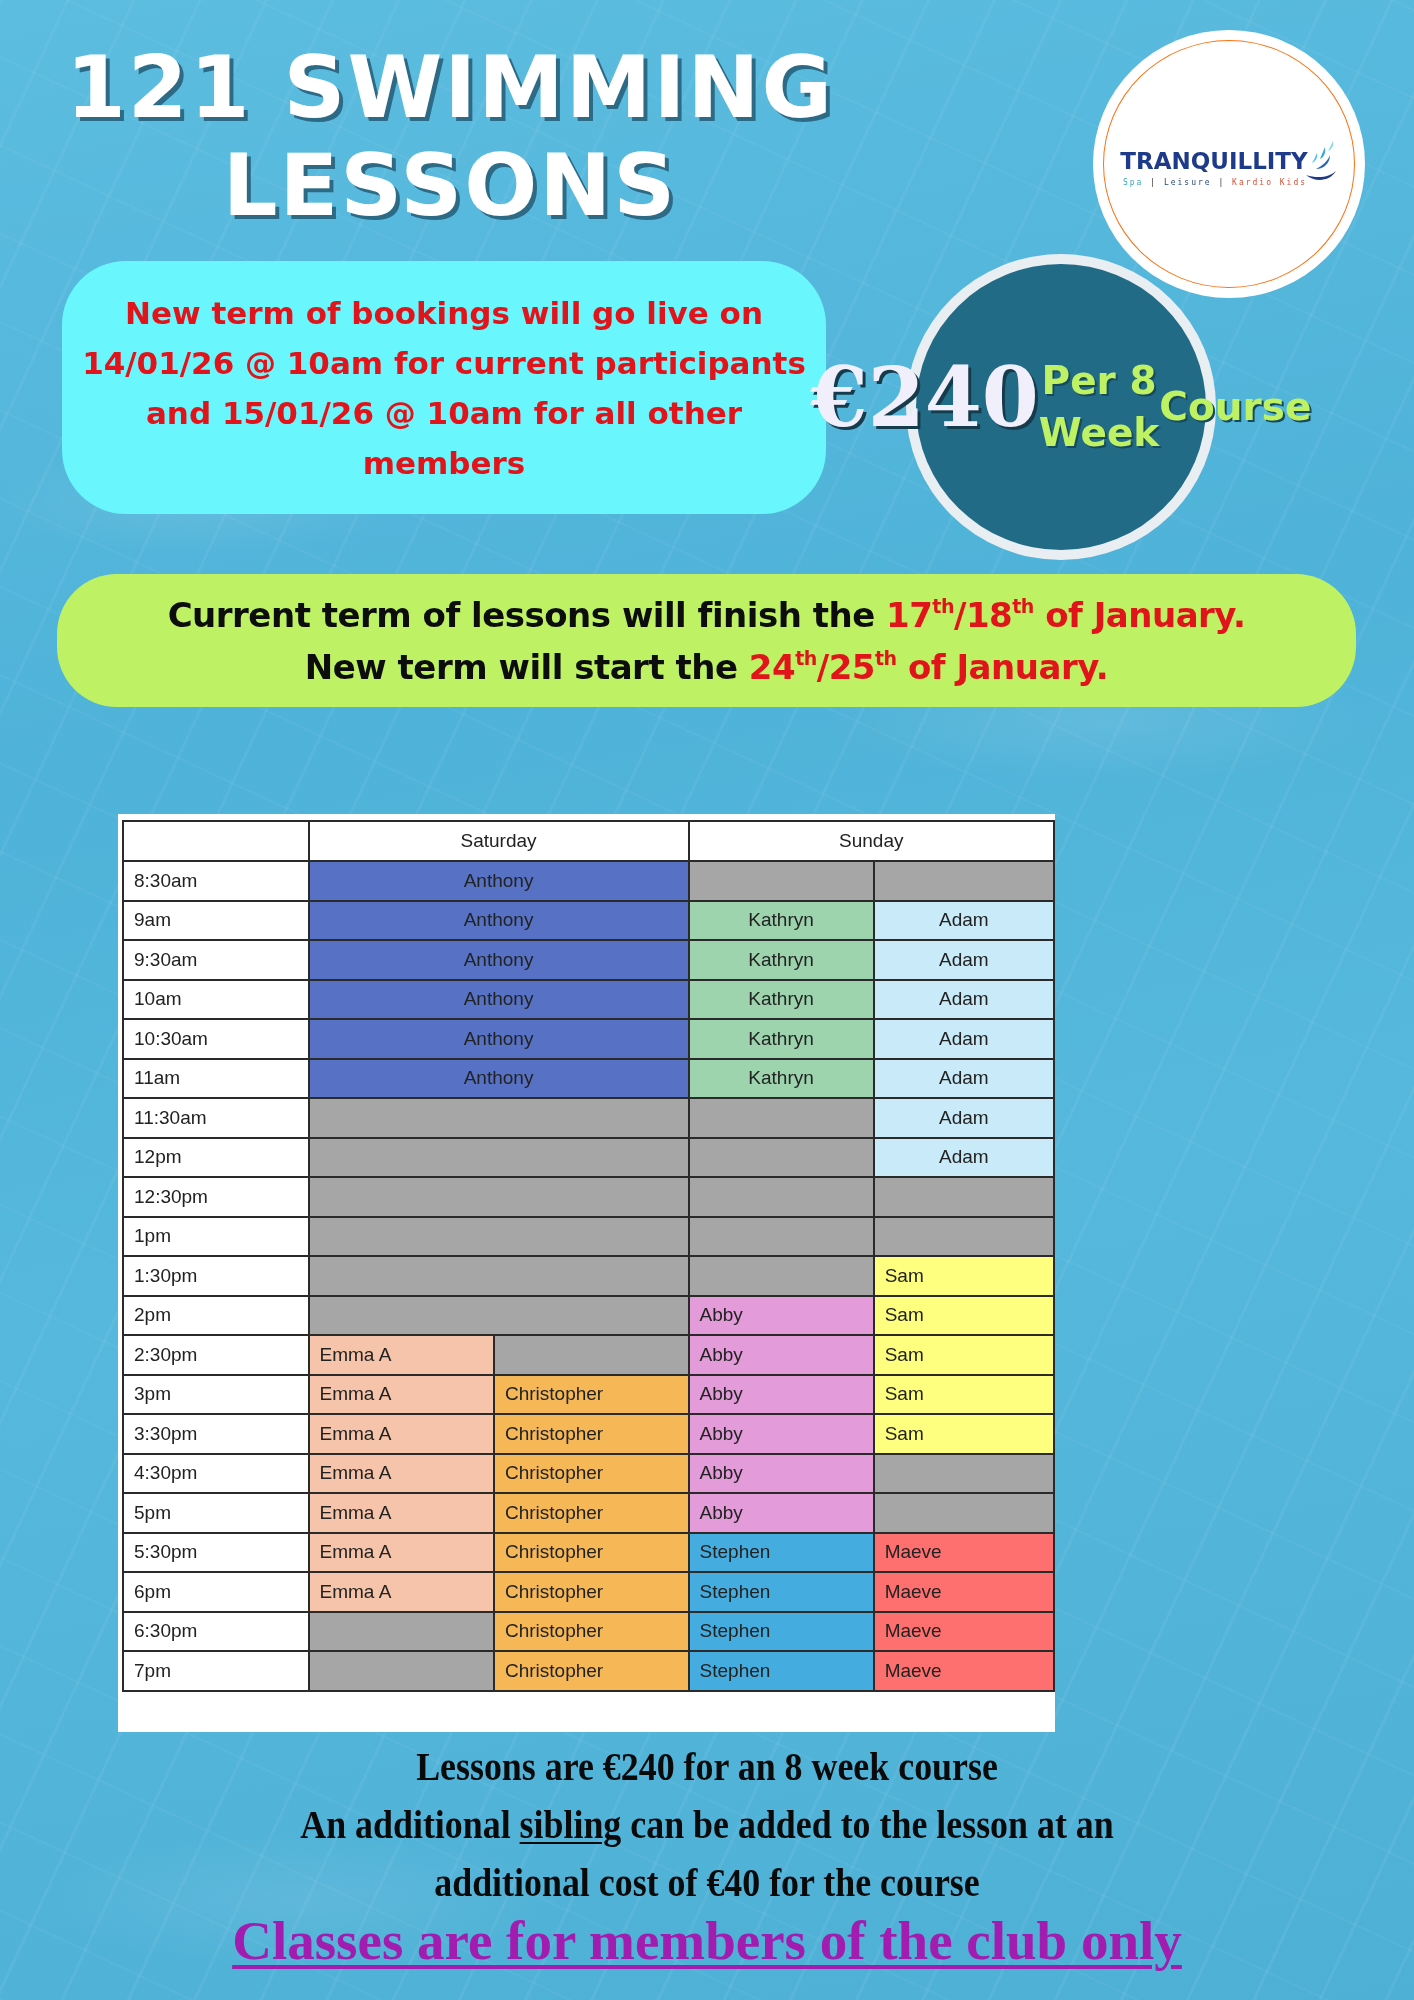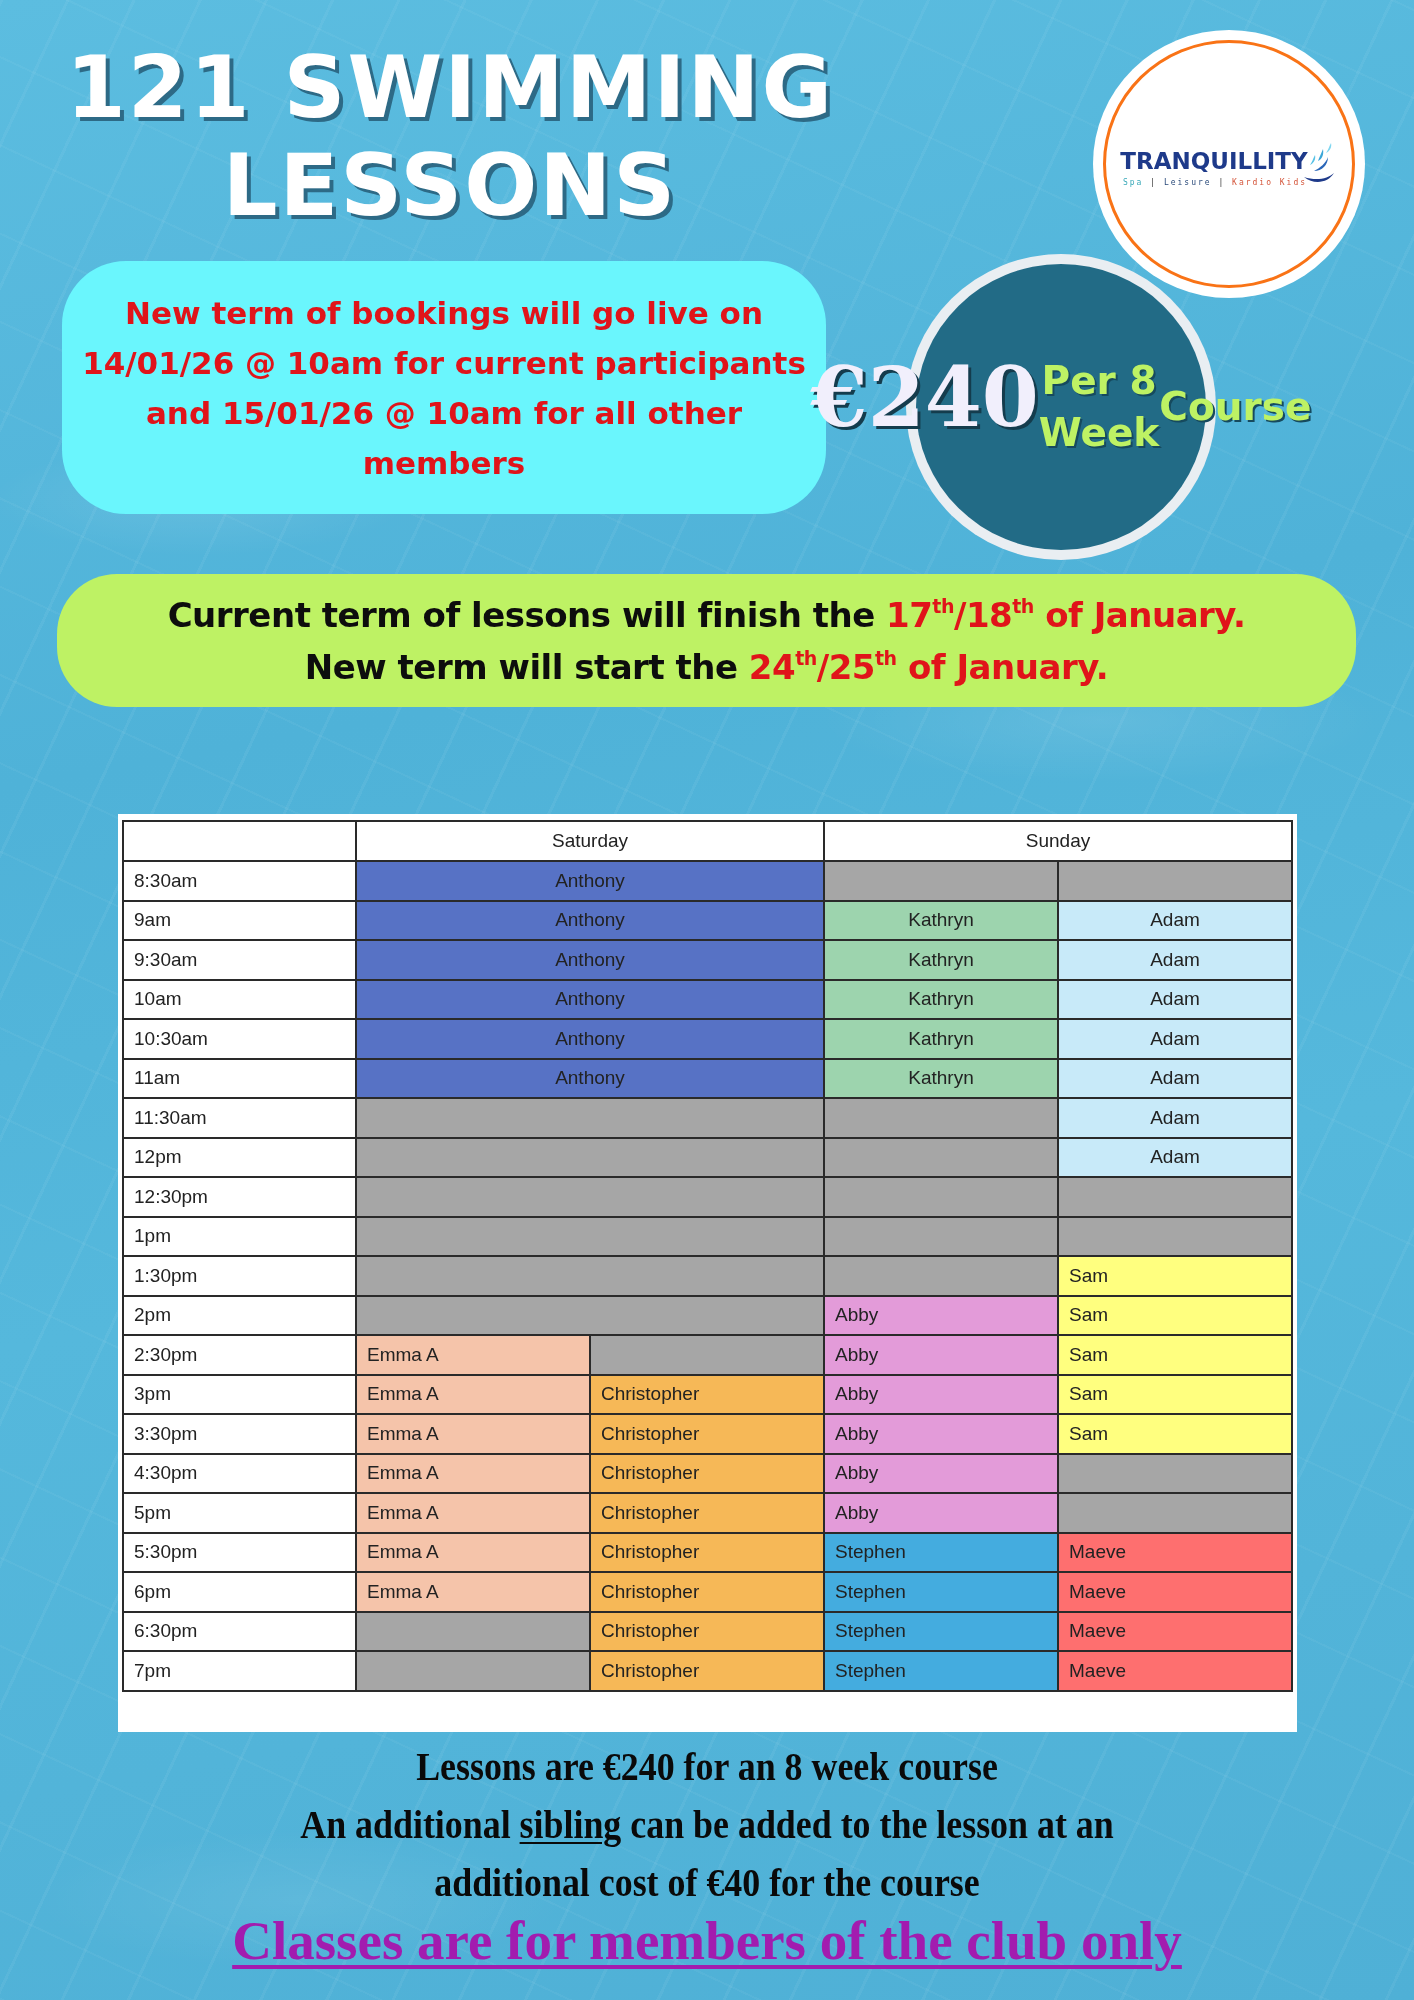--- a/index.html
+++ b/index.html
@@ -38,21 +38,21 @@
     font-size: 31px; line-height: 50px; padding: 6px 14px;
   }
 
   .logo-circle {
     position: absolute; left: 1093px; top: 30px; width: 272px; height: 268px;
     border-radius: 50%; background: #ffffff;
     display: flex; align-items: center; justify-content: center;
   }
   .logo-inner {
     width: 252px; height: 248px; border-radius: 50%;
-    border: 3px solid #f97316;
+    border: 1px solid #f97316;
     display: flex; flex-direction: column; align-items: center; justify-content: center;
     position: relative;
   }
   .logo-word {
     color: #1e3a8a; font-weight: bold; font-size: 23px; letter-spacing: 0px;
     font-family: "DejaVu Sans", sans-serif; margin-top: 6px; margin-right: 30px;
   }
   .logo-sub {
     font-size: 8px; font-weight: normal; letter-spacing: 2px; margin-top: 4px; margin-right: 28px;
     font-family: "DejaVu Sans Mono", monospace;
@@ -86,21 +86,21 @@
     position: absolute; left: 57px; top: 574px; width: 1299px; height: 133px;
     background: #bef264; border-radius: 60px;
     display: flex; flex-direction: column; align-items: center; justify-content: center;
     font-family: "DejaVu Sans", sans-serif; font-weight: bold; font-size: 34px;
     line-height: 52px; color: #0d0d0d; letter-spacing: -0.5px;
   }
   .term-box .red { color: #e0141a; }
   .term-box sup { font-size: 19px; vertical-align: 14px; line-height: 0; }
 
   .table-frame {
-    position: absolute; left: 118px; top: 814px; width: 1179px; height: 918px;
+    position: absolute; left: 118px; top: 814px; width: 937px; height: 918px;
     background: #ffffff;
   }
   table.schedule {
     position: absolute; left: 4px; top: 6px;
     border-collapse: collapse; table-layout: fixed;
     font-family: "Liberation Sans", sans-serif; font-size: 19px; color: #222;
   }
   table.schedule td, table.schedule th {
     border: 2px solid #2a2a2a; height: 39.5px; padding: 0 10px;
     white-space: nowrap; overflow: hidden; font-weight: normal;

